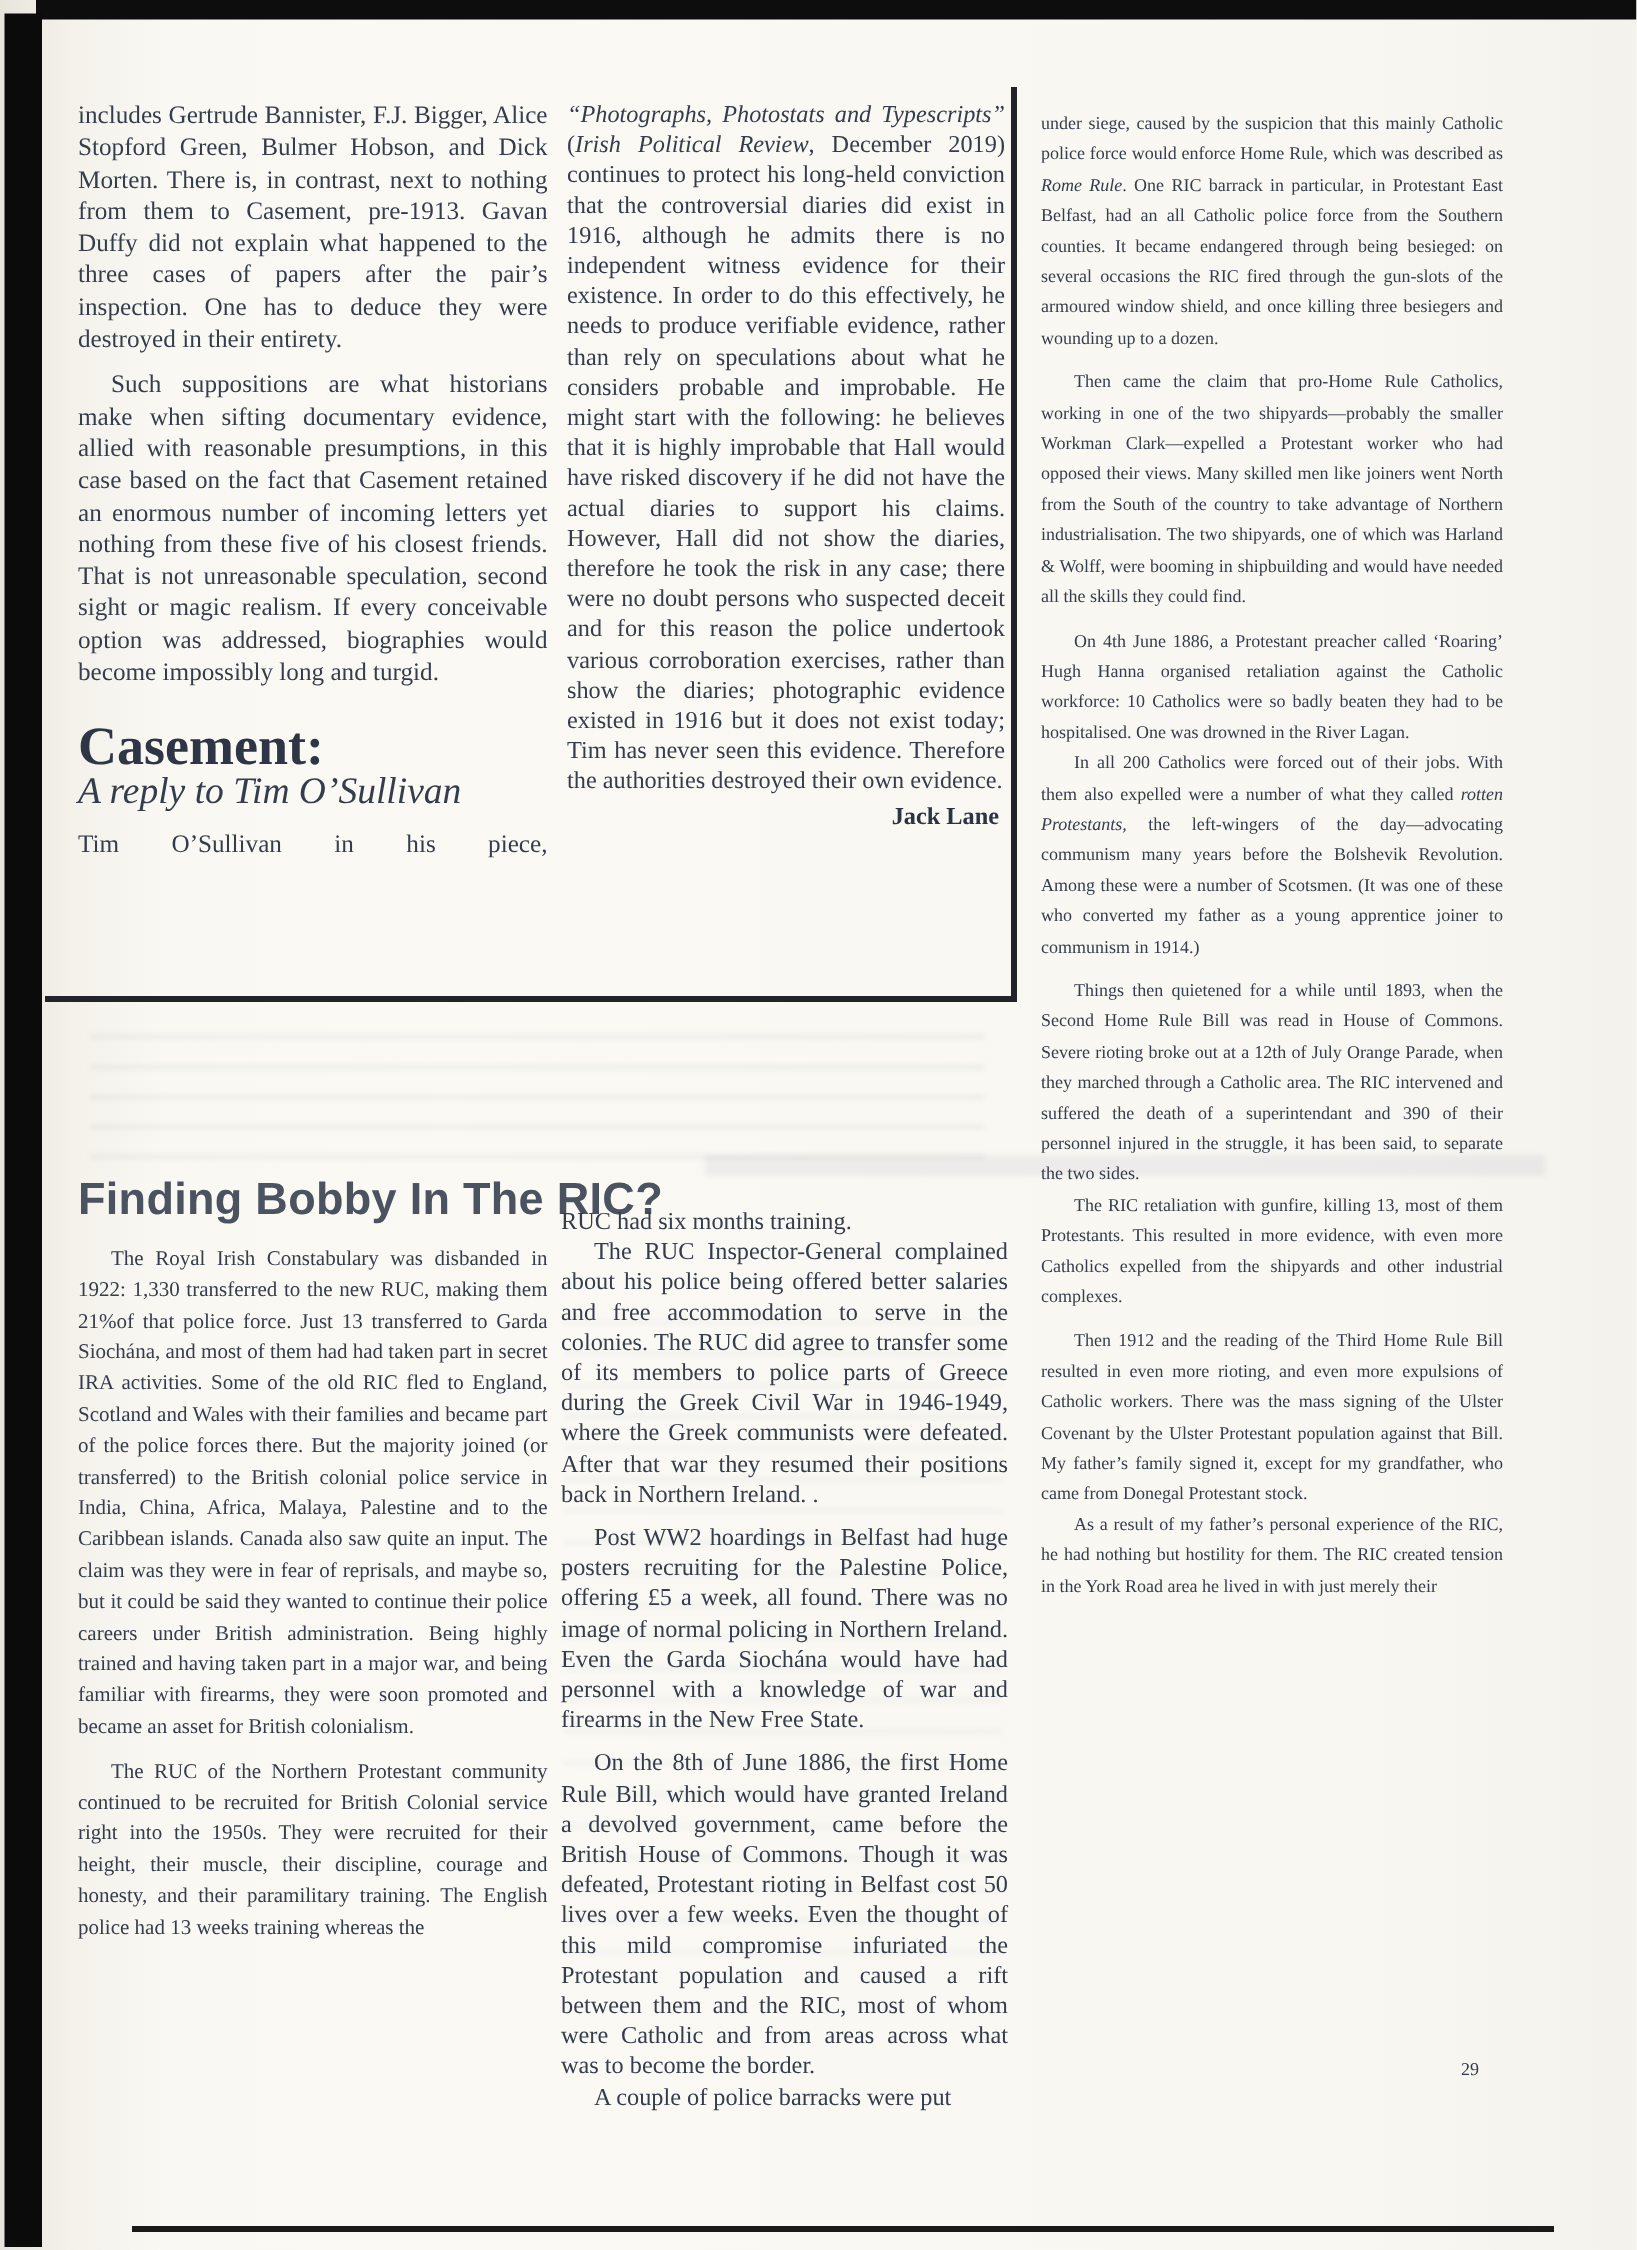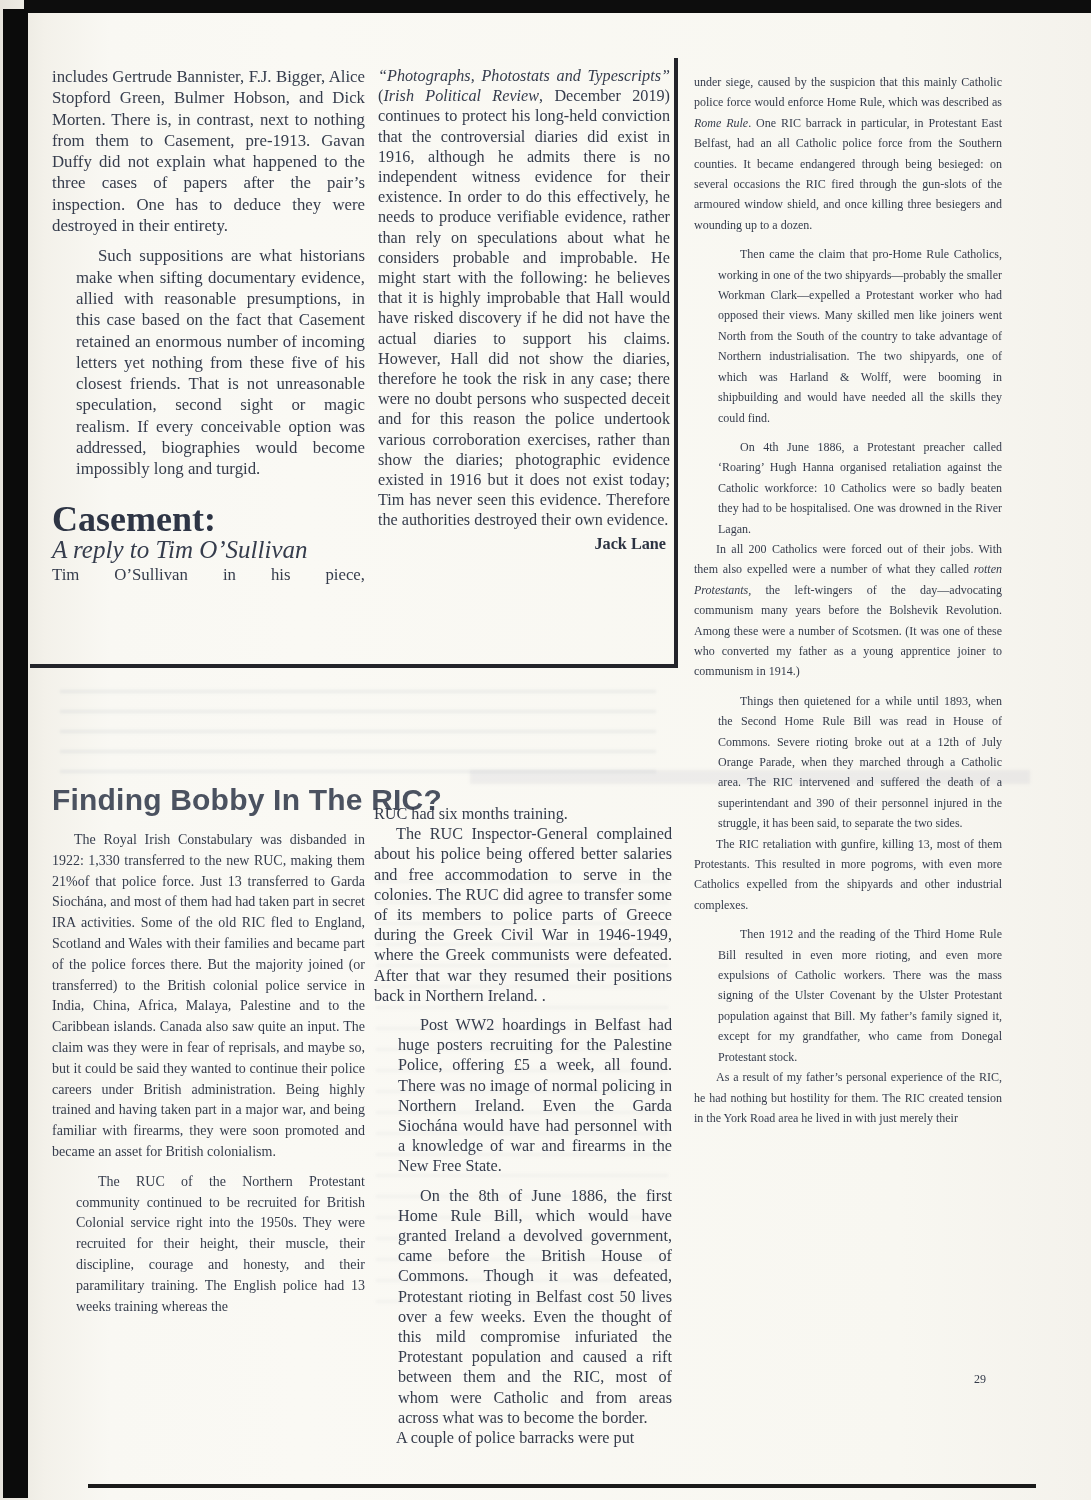--- a/index.html
+++ b/index.html
@@ -24,32 +24,32 @@
   .ghost{position:absolute;pointer-events:none;filter:blur(1.6px);}
   .ghost-a{left:60px;top:690px;width:596px;height:88px;
     background:repeating-linear-gradient(180deg, rgba(96,108,136,.09) 0 3px, transparent 3px 20px);}
   .ghost-b{left:470px;top:770px;width:560px;height:14px;background:rgba(96,108,136,.08);}
   .ghost-c{left:376px;top:880px;width:292px;height:430px;
     background:repeating-linear-gradient(180deg, rgba(96,108,136,.05) 0 3px, transparent 3px 21px);}
 
   .col{position:absolute;color:#353c4c;}
   .p{margin:0;text-align:justify;}
   .ind{text-indent:22px;}
-  .gap{margin-top:9px;margin-left:24px;}
+  .gap{margin-top:9px;}
   .it{font-style:italic;}
   .sig{margin:3px 0 0;text-align:right;font-weight:bold;color:#2c3342;padding-right:4px;}
 
   .col1-top{left:52px;top:66px;width:313px;font-size:16.8px;line-height:21.3px;}
   .col2-top{left:378px;top:66px;width:292px;font-size:16.2px;line-height:20.2px;}
   .col3{left:694px;top:72px;width:308px;font-size:12px;line-height:20.4px;}
   .colA-bot{left:52px;top:830px;width:313px;font-size:14px;line-height:20.8px;}
   .colB-bot{left:374px;top:804px;width:298px;font-size:16.2px;line-height:20.2px;}
 
   .h-casement{margin:24px 0 0;font-size:36px;line-height:30px;font-weight:bold;color:#2e3545;}
-  .h-reply{margin:2px 0 0;font-size:25px;line-height:28px;font-style:italic;font-weight:normal;color:#353c4c;}
+  .h-reply{margin:2px 0 10px;font-size:25px;line-height:28px;font-style:italic;font-weight:normal;color:#353c4c;}
   .opening{text-align:justify;text-align-last:justify;}
 
   .h-finding{position:absolute;left:52px;top:782px;margin:0;
     font-family:"Liberation Sans", sans-serif;font-weight:bold;
     font-size:30px;line-height:36px;color:#4b5260;letter-spacing:.2px;}
 
   .page-number{position:absolute;left:974px;top:1372px;font-size:12px;color:#333a49;}
 </style>
 </head>
 <body>
@@ -78,21 +78,21 @@
     <p class="p"><span class="it">“Photographs, Photostats and Typescripts”</span><span> (</span><span class="it">Irish Political Review</span><span>, December 2019)  continues to protect his long-held conviction that the controversial diaries did exist in 1916, although he admits there is no independent witness evidence for their existence. In order to do this effectively, he needs to produce verifiable evidence, rather than rely on speculations about what he considers probable and improbable.  He might start with the following: he believes that it is highly improbable that Hall would have risked discovery if he did not have the actual diaries to support his claims. However, Hall did not show the diaries, therefore he took the risk in any case; there were no doubt persons who suspected deceit and for this reason the police undertook various corroboration exercises, rather than show the diaries; photographic evidence existed in 1916 but it does not exist today; Tim has never seen this evidence. Therefore the authorities destroyed their own evidence.</span></p>
     <p class="p sig">Jack Lane</p>
   </div>
 
   <div class="col col3">
     <p class="p"><span>under siege, caused by the suspicion that this mainly Catholic police force would enforce Home Rule, which was described as </span><span class="it">Rome Rule</span><span>. One RIC barrack in particular, in Protestant East Belfast, had an all Catholic police force from the Southern counties. It became endangered through being besieged: on several occasions the RIC fired through the gun-slots of the armoured window shield, and once killing three besiegers and wounding up to a dozen.</span></p>
     <p class="p ind gap">Then came the claim that pro-Home Rule Catholics, working in one of the two shipyards—probably the smaller Workman Clark—expelled a Protestant worker who had opposed their views. Many skilled men like joiners went North from the South of the country to take advantage of Northern industrialisation. The two shipyards, one of which was Harland &amp; Wolff, were booming in shipbuilding and would have needed all the skills they could find.</p>
     <p class="p ind gap">On 4th June 1886, a Protestant preacher called ‘Roaring’ Hugh Hanna organised retaliation against the Catholic workforce: 10 Catholics were so badly beaten they had to be hospitalised. One was drowned in the River Lagan.</p>
     <p class="p ind"><span>In all 200 Catholics were forced out of their jobs. With them also expelled were a number of what they called </span><span class="it">rotten Protestants,</span><span> the left-wingers of the day—advocating communism many years before the Bolshevik Revolution. Among these were a number of Scotsmen. (It was one of these who converted my father as a young apprentice  joiner to communism in 1914.)</span></p>
     <p class="p ind gap">Things then quietened for a while until 1893, when the Second Home Rule Bill was read in House of  Commons. Severe rioting broke out at a 12th of July Orange Parade, when they marched through a Catholic area. The RIC intervened and suffered the death of a superintendant and 390 of their personnel injured in the struggle, it has been said, to separate the two sides.</p>
-    <p class="p ind">The RIC retaliation with gunfire, killing 13, most of them Protestants. This resulted in more pogroms, with even more Catholics expelled from the shipyards and other industrial complexes.</p>
+    <p class="p ind">The RIC retaliation with gunfire, killing 13, most of them Protestants. This resulted in more evidence, with even more Catholics expelled from the shipyards and other industrial complexes.</p>
     <p class="p ind gap">Then 1912 and the reading of the Third Home Rule Bill resulted in even more rioting, and even more expulsions of Catholic workers. There was the mass signing of the Ulster Covenant by the Ulster Protestant population against that Bill. My father’s family signed it, except for my grandfather, who came from Donegal Protestant stock.</p>
     <p class="p ind">As a result of my father’s personal experience of the RIC, he had nothing but hostility for them. The RIC created tension in the York Road area he lived in with just merely their</p>
   </div>
 
   <h1 class="h-finding">Finding Bobby In The RIC?</h1>
 
   <div class="col colA-bot">
     <p class="p ind">The Royal Irish Constabulary was disbanded in 1922:  1,330 transferred to the new RUC, making them 21%of that police force.  Just 13 transferred to Garda Siochána, and most of them had had taken part in secret IRA activities. Some of the old RIC fled to England, Scotland and Wales with their families and became part of the police forces there. But the majority joined (or transferred) to the British colonial police service in India, China, Africa, Malaya, Palestine and to the Caribbean islands. Canada also saw quite an input. The claim was they were in fear of reprisals, and maybe so, but it could be said they wanted to continue their police careers under British administration. Being highly trained and having taken part in a major war, and being familiar with firearms, they were soon promoted and became an asset for British colonialism.</p>
     <p class="p ind gap">The RUC of the Northern Protestant community continued to be recruited for British Colonial service right into the 1950s. They were recruited for their height, their muscle, their discipline, courage and honesty, and their paramilitary training. The English police had 13 weeks training whereas the</p>
   </div>

